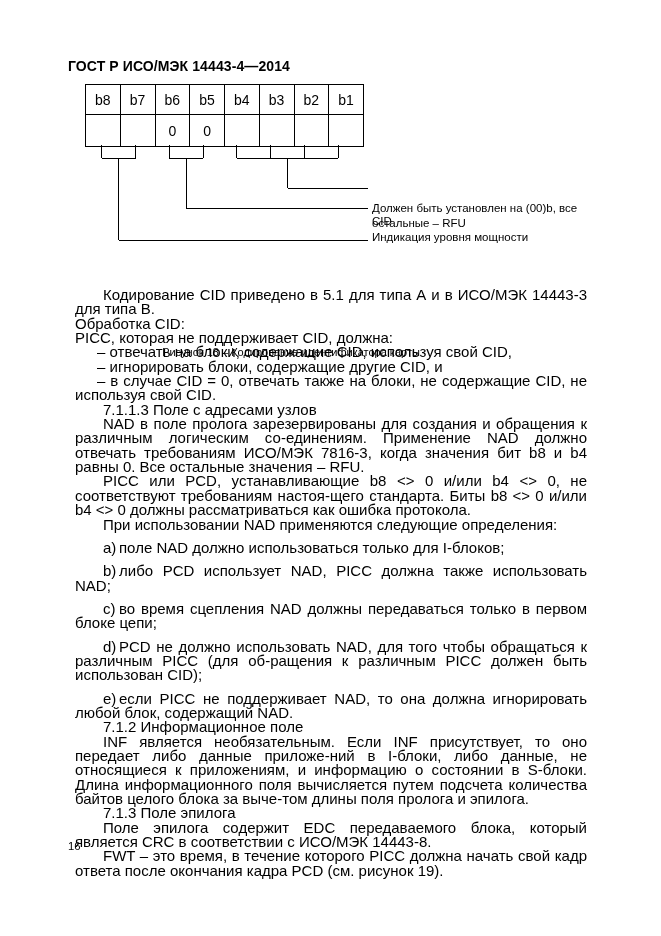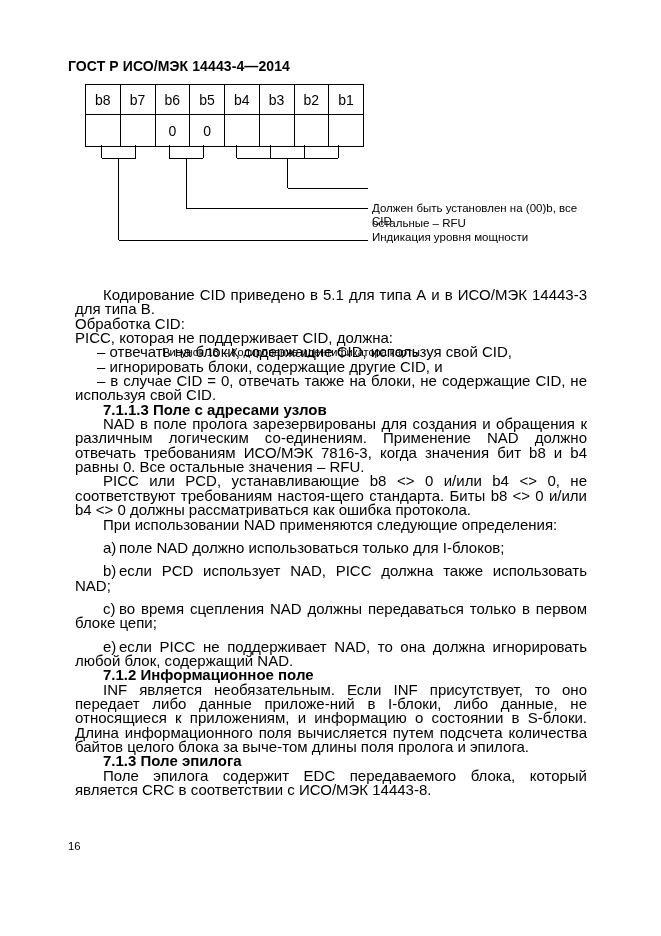--- a/index.html
+++ b/index.html
@@ -101,21 +101,21 @@
     font-size: 15px;
     line-height: 14.35px;
   }
   .body p {
     margin: 0;
     text-align: justify;
   }
   .p-indent { text-indent: 28px; }
   .p-plain  { text-indent: 0; }
   .p-dash   { text-indent: 22px; }
-  .p-head   { font-weight: bold; text-indent: 28px; text-align: left; }
+  .p-head   { font-weight: normal; text-indent: 28px; text-align: left; }
 
   .li-row {
     display: block;
     text-align: justify;
     margin-top: 9px;
   }
   .li-row .marker {
     display: inline-block;
     width: 44px;
     text-indent: 28px;
@@ -204,27 +204,29 @@
     <p class="p-dash">– отвечать на блоки, содержащие CID, используя свой CID,</p>
     <p class="p-dash">– игнорировать блоки, содержащие другие CID, и</p>
     <p class="p-dash">– в случае CID = 0, отвечать также на блоки, не содержащие CID, не используя свой CID.</p>
 
     <p class="p-head">7.1.1.3 Поле с адресами узлов</p>
     <p class="p-indent">NAD в поле пролога зарезервированы для создания и обращения к различным логическим со-единениям. Применение NAD должно отвечать требованиям ИСО/МЭК 7816-3, когда значения бит b8 и b4 равны 0. Все остальные значения – RFU.</p>
     <p class="p-indent">PICC или PCD, устанавливающие b8 &lt;&gt; 0 и/или b4 &lt;&gt; 0, не соответствуют требованиям настоя-щего стандарта.  Биты b8 &lt;&gt; 0 и/или b4 &lt;&gt; 0 должны рассматриваться как ошибка протокола.</p>
     <p class="p-indent">При использовании NAD применяются следующие определения:</p>
 
     <div class="li-row"><span class="marker">a)</span><span>поле NAD должно использоваться только для I-блоков;</span></div>
-    <div class="li-row"><span class="marker">b)</span><span>если PCD использует NAD, PICC должна также использовать NAD;</span></div>
+    <div class="li-row"><span class="marker">b)</span><span>либо PCD использует NAD, PICC должна также использовать NAD;</span></div>
     <div class="li-row"><span class="marker">c)</span><span>во время сцепления NAD должны передаваться только в первом блоке цепи;</span></div>
+    <div class="li-row"><span class="marker">d)</span><span>PCD не должно использовать NAD, для того чтобы обращаться к различным PICC (для об-ращения к различным PICC должен быть использован CID);</span></div>
     <div class="li-row"><span class="marker">e)</span><span>если PICC не поддерживает NAD, то она должна игнорировать любой блок, содержащий NAD.</span></div>
 
     <p class="p-head">7.1.2 Информационное поле</p>
     <p class="p-indent">INF является необязательным. Если INF присутствует, то оно передает либо данные приложе-ний в I-блоки, либо данные, не относящиеся к приложениям, и информацию о состоянии в S-блоки. Длина информационного поля вычисляется путем подсчета количества байтов целого блока за выче-том длины поля пролога и эпилога.</p>
 
     <p class="p-head">7.1.3 Поле эпилога</p>
     <p class="p-indent">Поле эпилога содержит EDC передаваемого блока, который является CRC в соответствии с ИСО/МЭК 14443-8.</p>
 
+    <p class="p-indent">FWT – это время, в течение которого PICC должна начать свой кадр ответа после окончания кадра PCD (см. рисунок 19).</p>
   </div>
 
   <div class="page-num">16</div>
 
 </div>
 
 </body></html>

